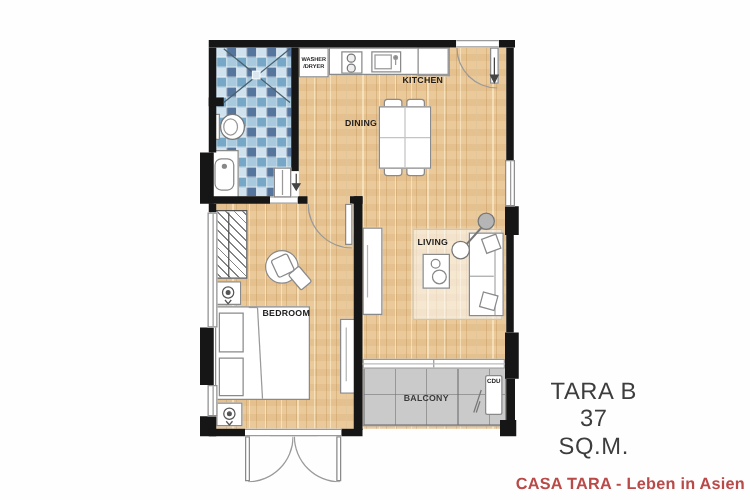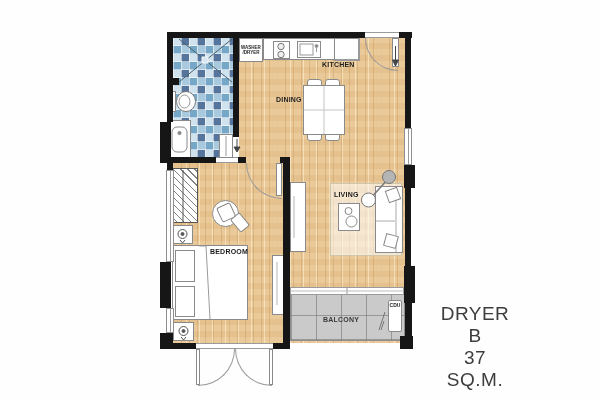--- a/index.html
+++ b/index.html
@@ -230,17 +230,18 @@
     </g>
   </svg>
 
   <div class="lbl" style="left:322px;top:61px;">KITCHEN</div>
   <div class="lbl" style="left:276px;top:96px;">DINING</div>
   <div class="lbl" style="left:334px;top:191px;">LIVING</div>
   <div class="lbl" style="left:210px;top:248px;">BEDROOM</div>
   <div class="lbl" style="left:323px;top:316px;color:#3a3a3a;">BALCONY</div>
 
   <div id="title-block">
-    <div>DRYER B</div>
+    <div>TARA B</div>
     <div>37 SQ.M.</div>
   </div>
+  <div id="footer-line">CASA TARA - Leben in Asien</div>
 
 </div>
 
 </body></html>

